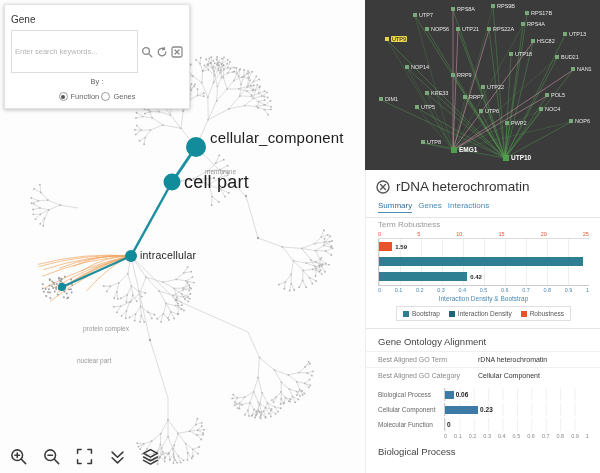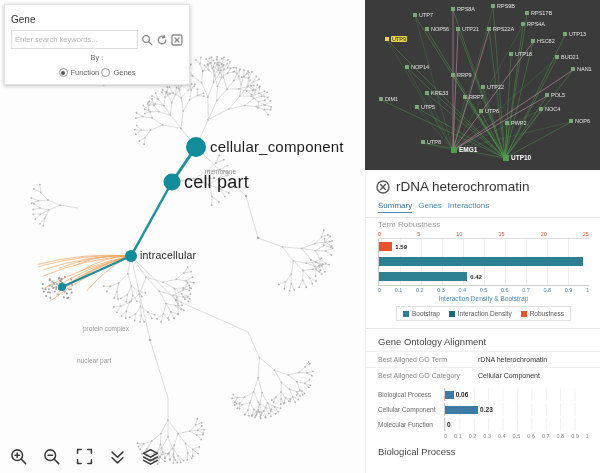--- a/index.html
+++ b/index.html
@@ -9,21 +9,21 @@
   #tree-panel{position:absolute;left:0;top:0;width:365px;height:473px;background:#fdfdfd;overflow:hidden;}
   #tree-svg{position:absolute;left:0;top:0;}
   #tree-labels{position:absolute;left:0;top:0;width:100%;height:100%;pointer-events:none;}
   .tlabel{position:absolute;white-space:nowrap;color:#999;}
   .tlabel.major{color:#1c1c1c;font-weight:500;letter-spacing:.2px;}
 
   #search-card{position:absolute;left:4px;top:4px;width:172px;background:#fff;border:1px solid #e2e2e2;
     box-shadow:0 1px 4px rgba(0,0,0,.25);padding:4px 6px 5px;z-index:5;}
   .sc-title{font-size:10px;color:#333;}
   .sc-row2{display:flex;align-items:center;gap:3px;margin-top:3px;}
-  #search-input{flex:1;min-width:0;font-size:7.5px;border:1px solid #ddd;padding:4px 3px;color:#333;outline:none;font-family:"Liberation Sans",sans-serif;}
+  #search-input{flex:1;min-width:0;font-size:7.5px;border:1px solid #ddd;padding:16px 3px;color:#333;outline:none;font-family:"Liberation Sans",sans-serif;}
   #search-input::placeholder{color:#b5b5b5;}
   .sc-ic{display:inline-flex;color:#8a8a8a;}
   .sc-ic svg{stroke:#8a8a8a;fill:none;stroke-width:1.3;stroke-linecap:round;stroke-linejoin:round;}
   .sc-row3{display:flex;align-items:center;gap:6px;margin-top:4px;font-size:7.5px;color:#666;flex-direction:column;}
   .radio-opt{display:inline-flex;align-items:center;gap:3px;cursor:pointer;}
   .rdot{width:7px;height:7px;border:1px solid #999;border-radius:50%;display:inline-block;position:relative;background:#fff;}
   .rdot.sel:after{content:"";position:absolute;left:1.5px;top:1.5px;width:4px;height:4px;border-radius:50%;background:#555;}
 
   #toolbar{position:absolute;left:6px;bottom:5px;display:flex;gap:9px;z-index:5;}
   .tb-btn{width:24px;height:24px;border:none;background:transparent;padding:0;display:flex;align-items:center;justify-content:center;cursor:pointer;}
@@ -1162,21 +1162,21 @@
         <circle cx="59.307754219849215" cy="288.21845620928366" r="1" fill="#909090" opacity="0.85"></circle>
         <line x1="196" y1="147" x2="172" y2="182" stroke="#128b9b" stroke-width="3" opacity="0.95"></line>
         <line x1="172" y1="182" x2="131" y2="256" stroke="#128b9b" stroke-width="2.5" opacity="0.95"></line>
         <line x1="131" y1="256" x2="62" y2="287" stroke="#128b9b" stroke-width="2" opacity="0.95"></line>
         <circle cx="196" cy="147" r="10" fill="#128b9b"></circle>
         <circle cx="172" cy="182" r="8.5" fill="#128b9b"></circle>
         <circle cx="131" cy="256" r="6" fill="#128b9b"></circle>
         <circle cx="62" cy="287" r="4" fill="#128b9b"></circle>
       </svg>
     <div id="tree-labels">
-        <div class="tlabel major" style="left: 210px; top: 138px; font-size: 15px;">cellular_component</div>
+        <div class="tlabel major" style="left: 210px; top: 129px; font-size: 15px;">cellular_component</div>
         <div class="tlabel major" style="left: 184px; top: 172px; font-size: 18px;">cell part</div>
         <div class="tlabel major" style="left: 140px; top: 249px; font-size: 10.5px;">intracellular</div>
         <div class="tlabel" style="left: 66px; top: 80px; font-size: 6px;">mitochondrial part</div>
         <div class="tlabel" style="left: 205px; top: 168px; font-size: 6.5px;">membrane</div>
         <div class="tlabel" style="left: 83px; top: 325px; font-size: 6.5px;">protein complex</div>
         <div class="tlabel" style="left: 77px; top: 357px; font-size: 6.5px;">nuclear part</div>
       </div>
 
     <div id="search-card">
       <div class="sc-row1">

